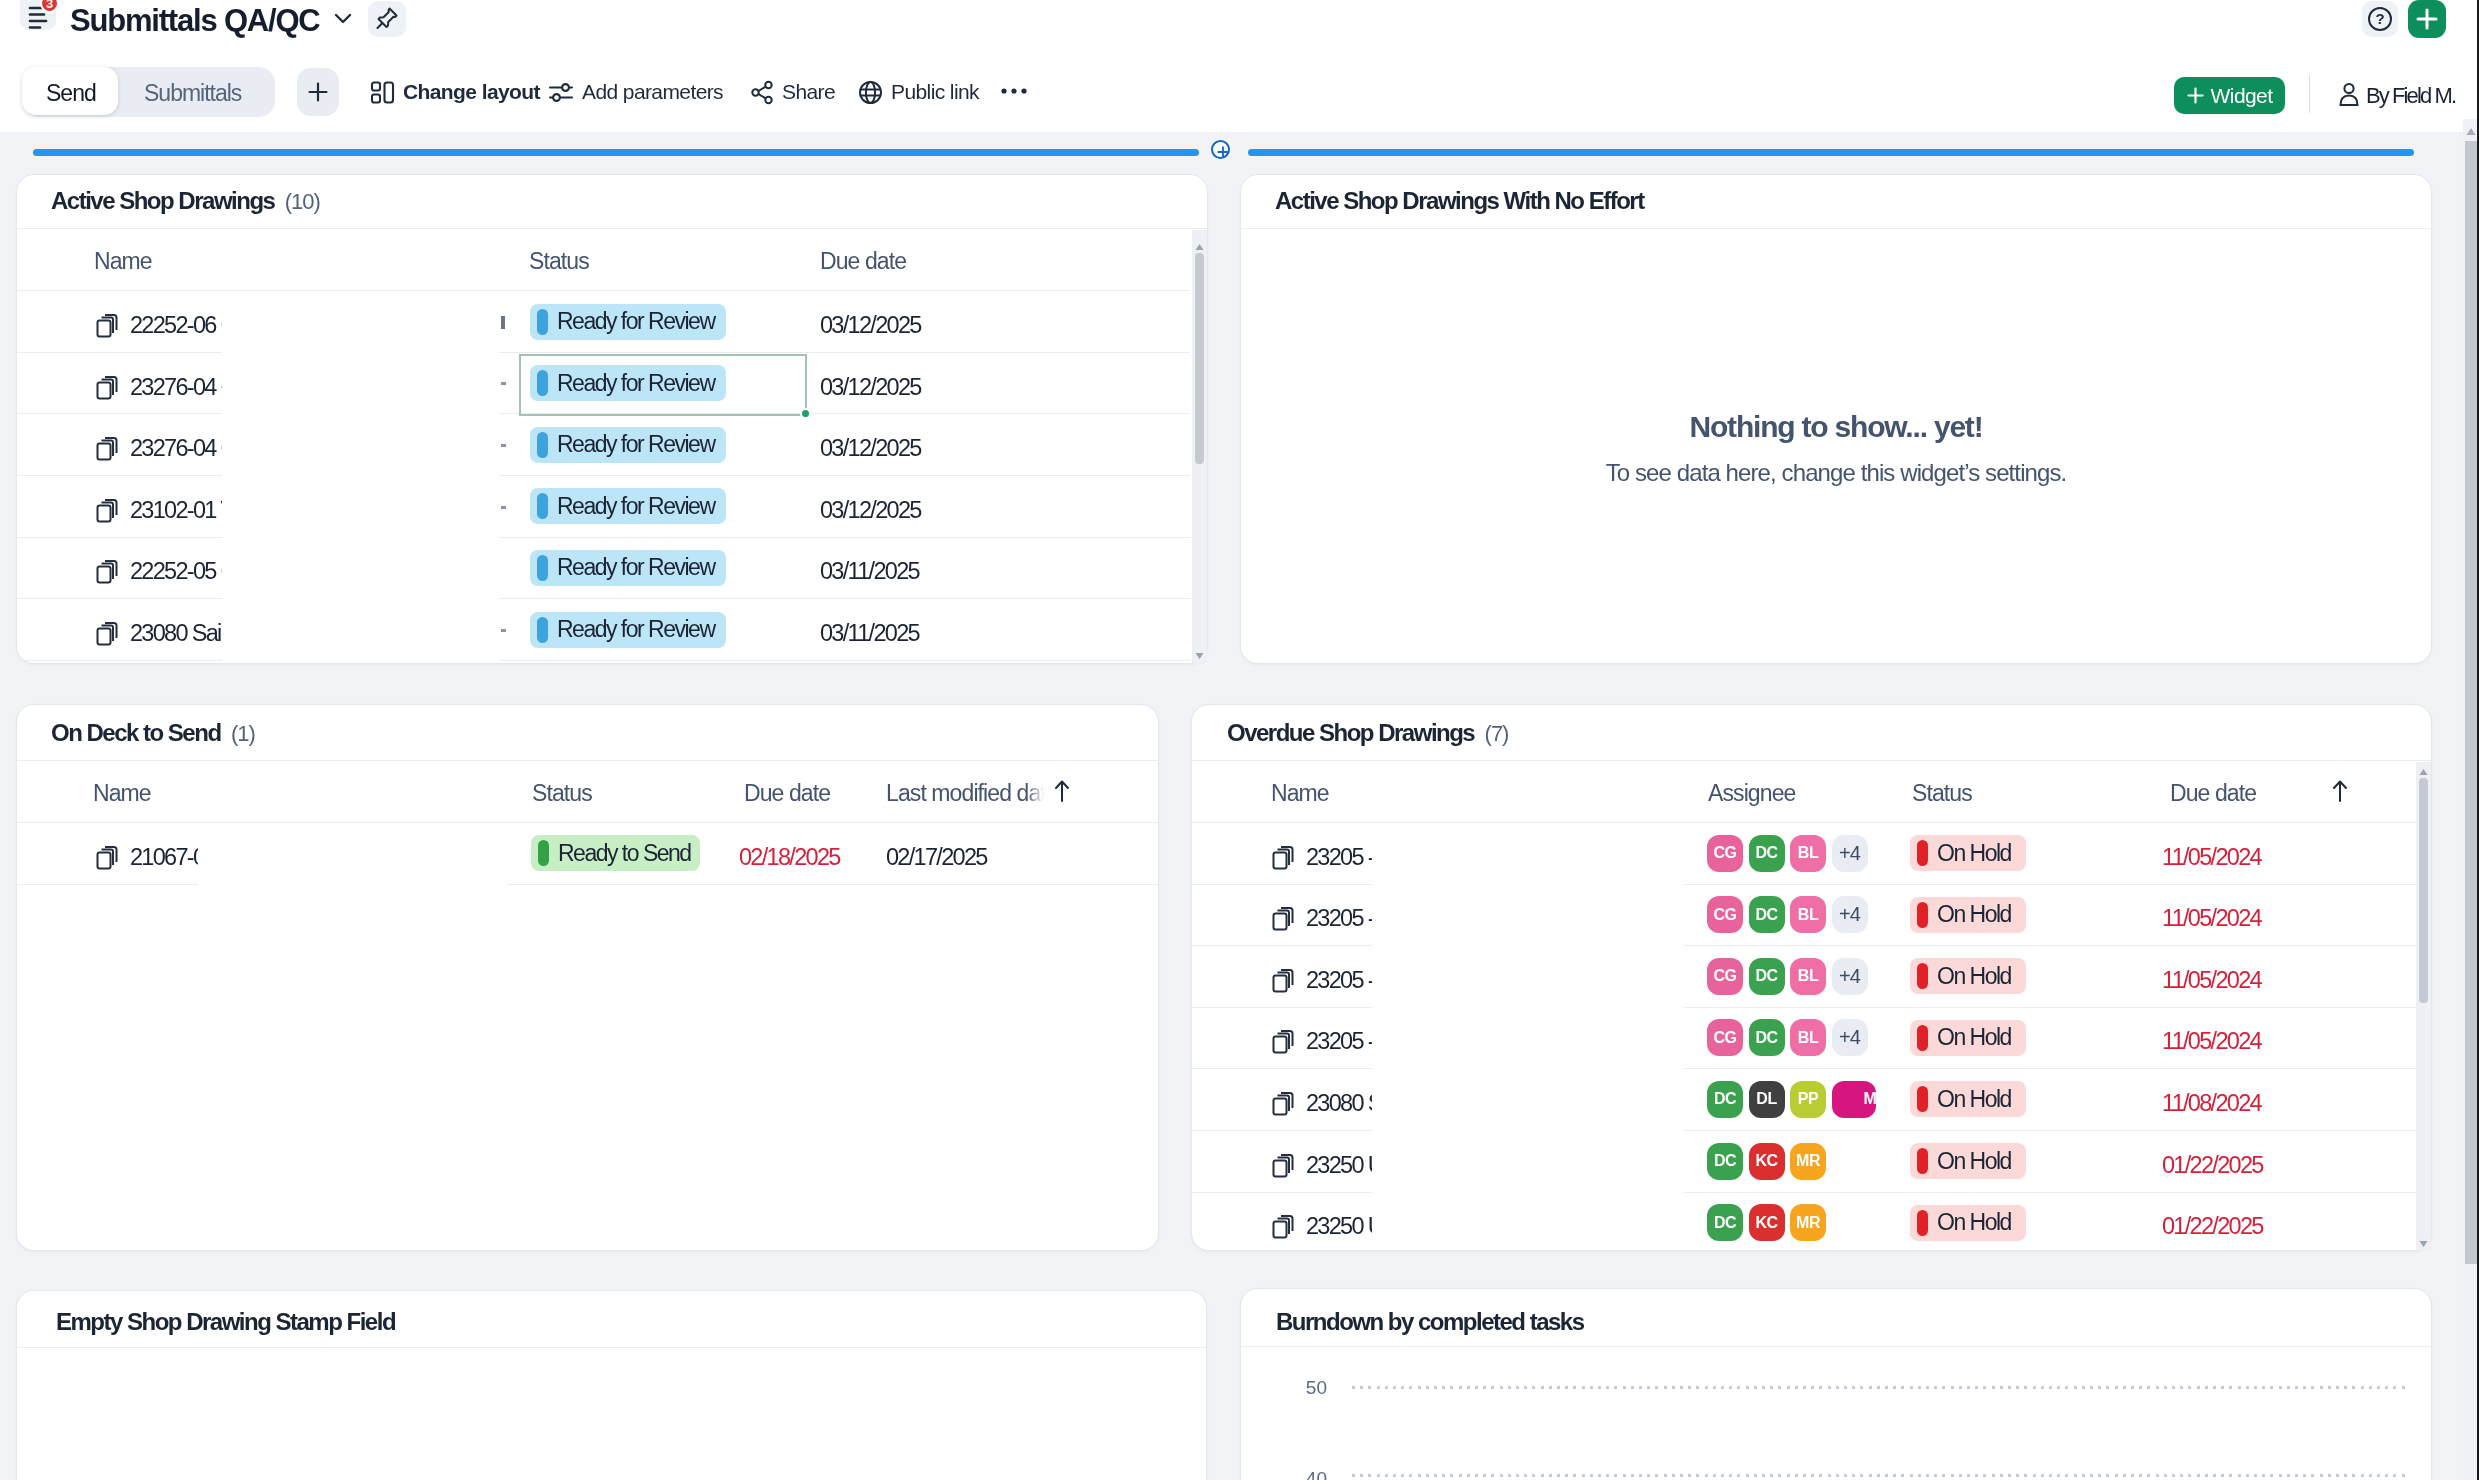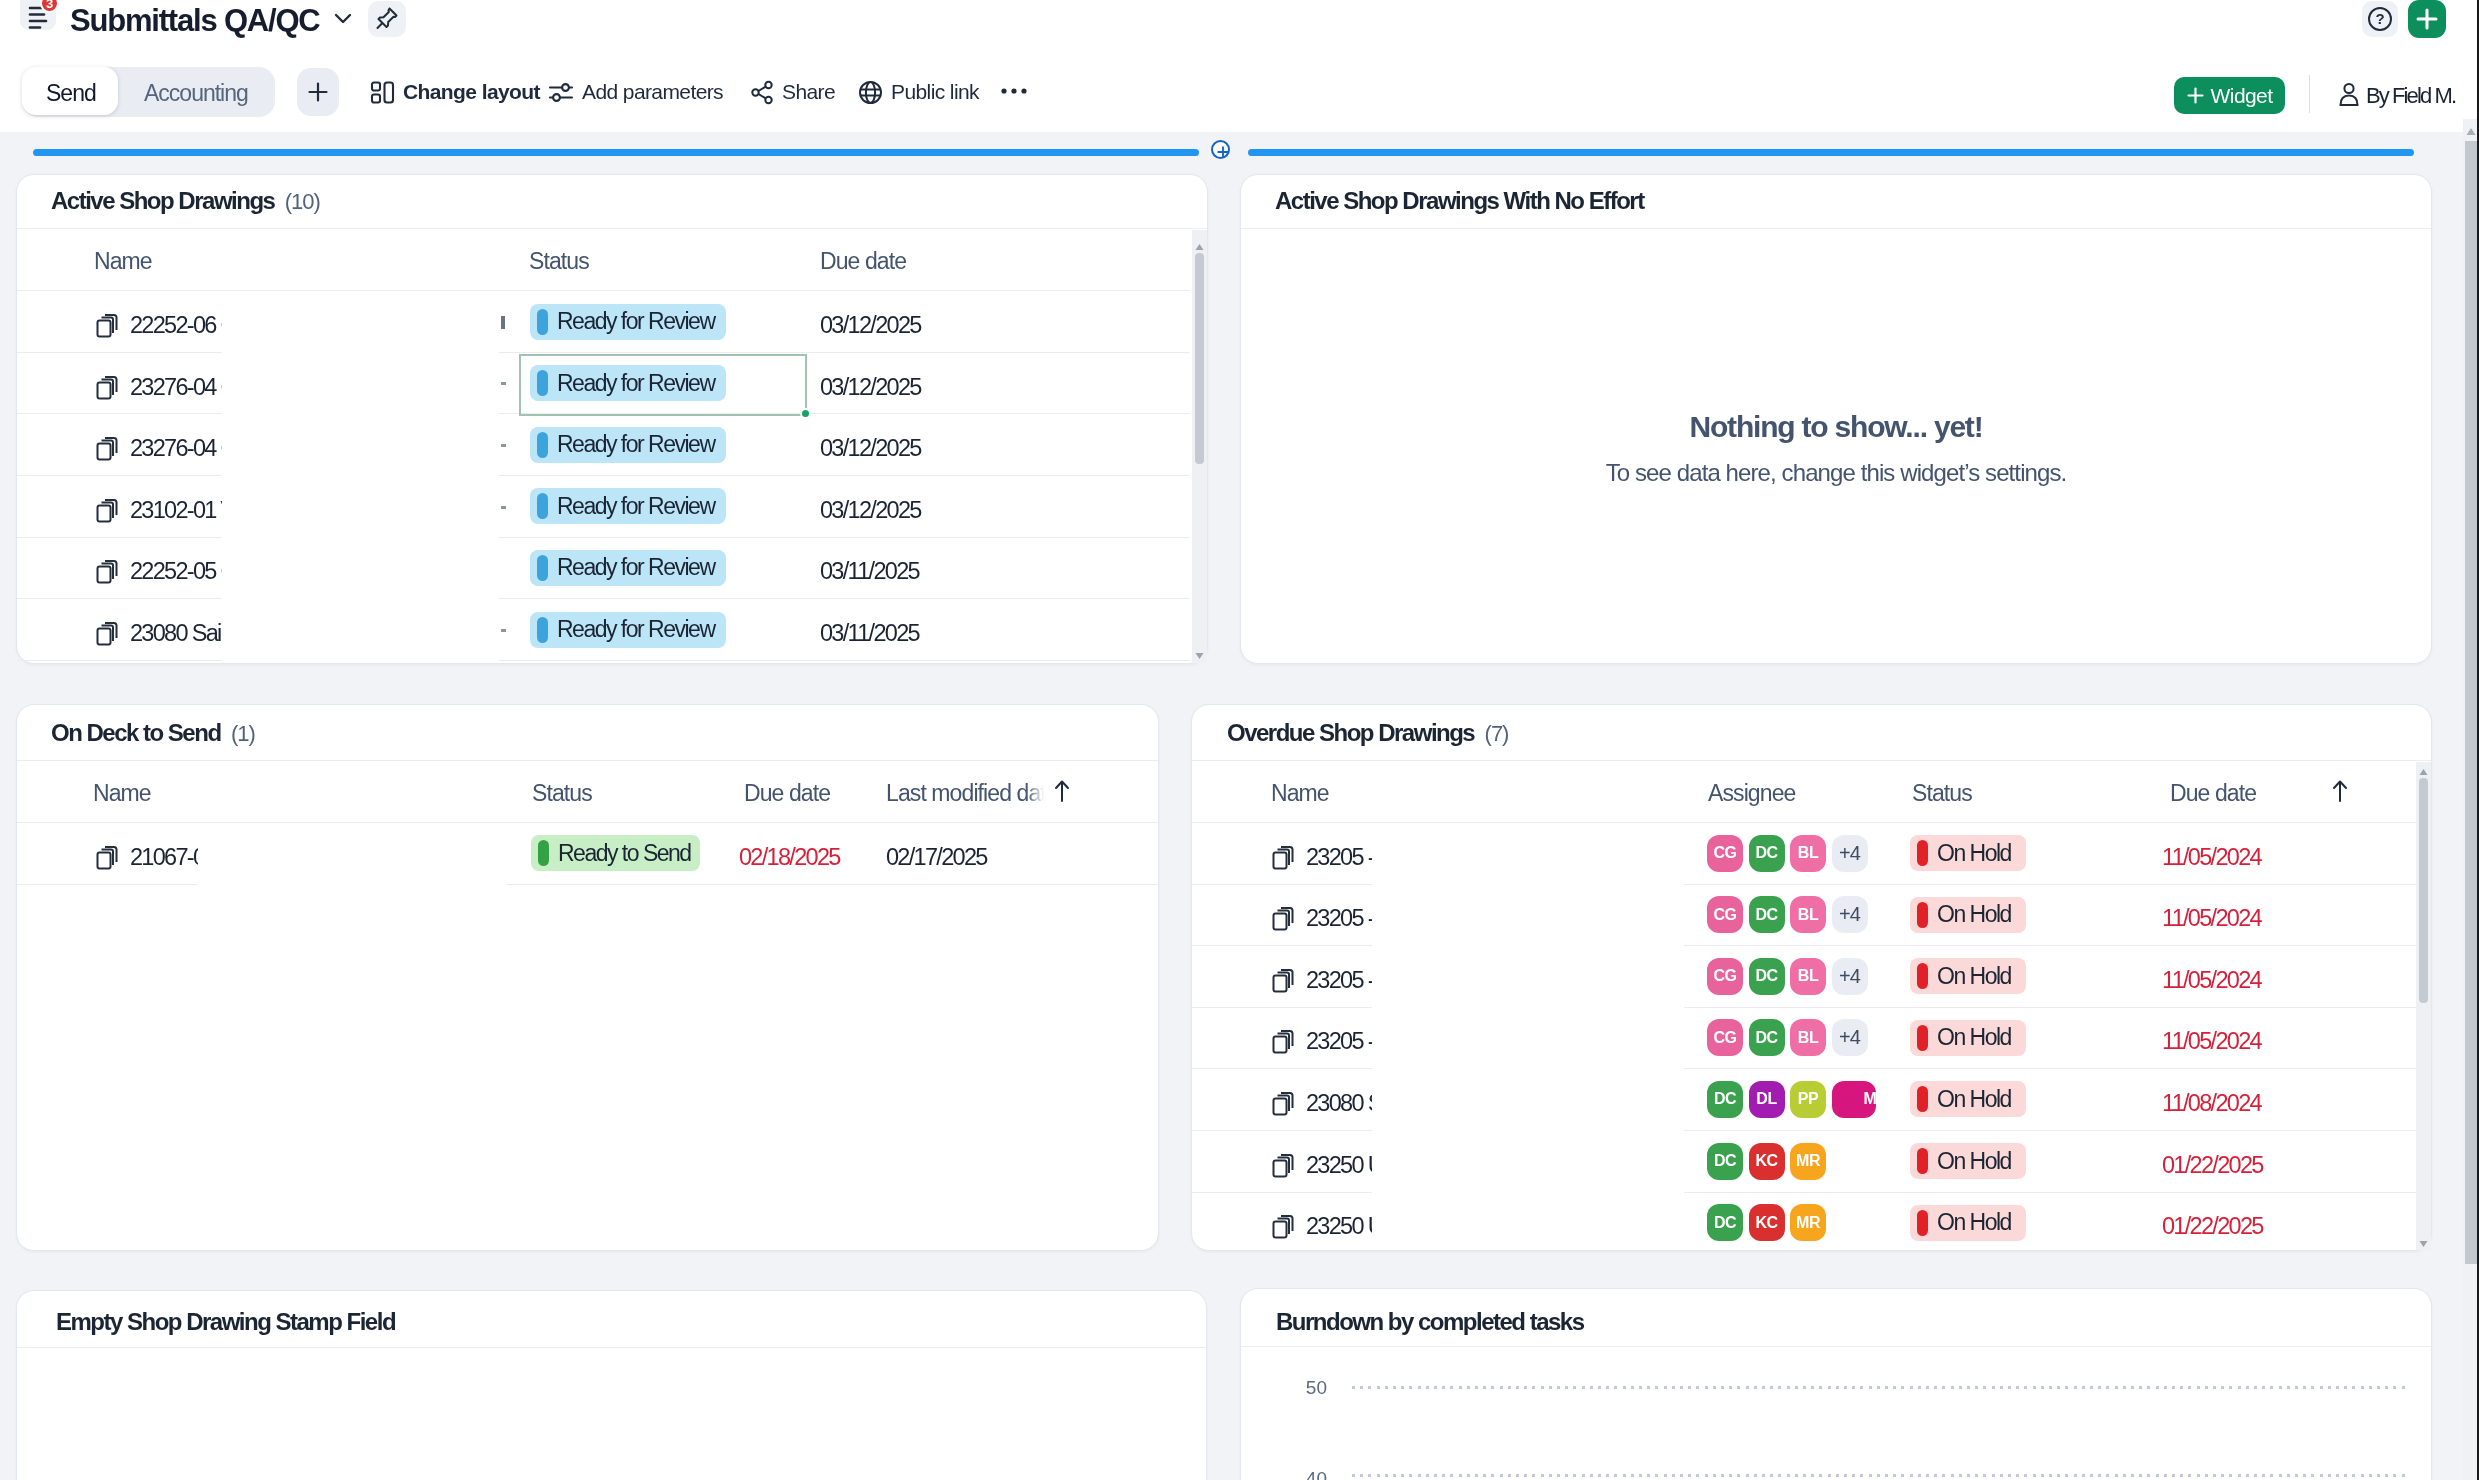--- a/index.html
+++ b/index.html
@@ -65,21 +65,21 @@
 <svg class="abs" style="left:2416px; top:8px;" width="22" height="22" viewBox="0 0 22 22">
   <g stroke="#ffffff" stroke-width="3" stroke-linecap="round">
     <line x1="11" y1="2" x2="11" y2="20"></line>
     <line x1="2" y1="11" x2="20" y2="11"></line>
   </g>
 </svg>
 
 <div class="abs" style="left:22px; top:67px; width:253px; height:50px; background:#e9edf3; border-radius:16px;"></div>
 <div class="abs" style="left:22px; top:67px; width:96px; height:48px; background:#ffffff; border-radius:14px; box-shadow:0 1px 4px rgba(30,40,60,0.18);"></div>
 <div class="abs" style="left:46px; top:80px; font-size:23px; font-weight:500; color:#10192b; letter-spacing:-1px;">Send</div>
-<div class="abs" style="left:144px; top:80px; font-size:23px; font-weight:400; color:#55657d; letter-spacing:-1px;">Accounting</div>
+<div class="abs" style="left:144px; top:80px; font-size:23px; font-weight:400; color:#55657d; letter-spacing:-1px;">Submittals</div>
 <div class="abs" style="left:297px; top:68px; width:42px; height:48px; background:#e9edf3; border-radius:14px;"></div>
 <svg class="abs" style="left:308px; top:82px;" width="20" height="20" viewBox="0 0 20 20">
   <g stroke="#222b3a" stroke-width="2.2" stroke-linecap="round">
     <line x1="10" y1="1.5" x2="10" y2="18.5"></line>
     <line x1="1.5" y1="10" x2="18.5" y2="10"></line>
   </g>
 </svg>
 
 <div class="toolbtn" style="left:370px;font-weight:bold;">
   <svg width="25" height="25" viewBox="0 0 25 25">
@@ -390,21 +390,21 @@
 <div class="cell red" style="left:2162px; top:1028.3px;">11/05/2024</div>
 <svg class="copyicon" style="left:1272px; top:1091.9px;" viewBox="0 0 22 24">
     <g fill="none" stroke="#252e3f" stroke-width="2">
       <rect x="1.5" y="6.5" width="13" height="16" rx="2"></rect>
       <path d="M5.5 3.5 h9.5 a2 2 0 0 1 2 2 V19"></path>
       <path d="M9 1 h9 a2.5 2.5 0 0 1 2.5 2.5 V16"></path>
     </g>
   </svg>
 <div class="cell" style="left:1306px; top:1089.9px;">23080 Sa</div>
 <div class="avatar" style="left:1707px; top:1080.9px; background:#3aa24f;">DC</div>
-<div class="avatar" style="left:1748.5px; top:1080.9px; background:#a21caf;">DL</div>
+<div class="avatar" style="left:1748.5px; top:1080.9px; background:#404040;">DL</div>
 <div class="avatar" style="left:1790px; top:1080.9px; background:#b9cc33;">PP</div>
 <div class="avatar" style="left:1831.5px; top:1080.9px; background:#d6167e;padding-left:44px;">MH</div>
 <div class="pill" style="left:1910px; top:1081.4px; width:116px; background:#fbd9d8;">
     <span class="pillbar" style="background:#e02128;"></span>
     <span class="pilltext">On Hold</span>
   </div>
 <div class="cell red" style="left:2162px; top:1089.9px;">11/08/2024</div>
 <svg class="copyicon" style="left:1272px; top:1153.5px;" viewBox="0 0 22 24">
     <g fill="none" stroke="#252e3f" stroke-width="2">
       <rect x="1.5" y="6.5" width="13" height="16" rx="2"></rect>

